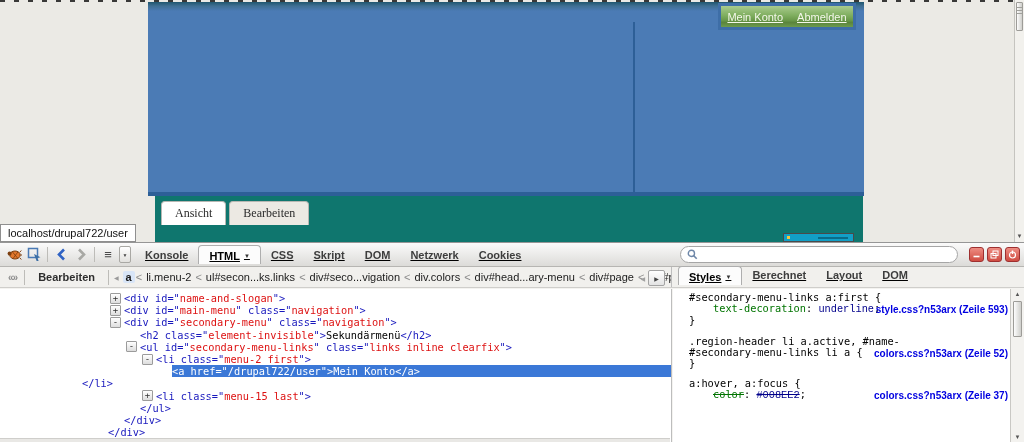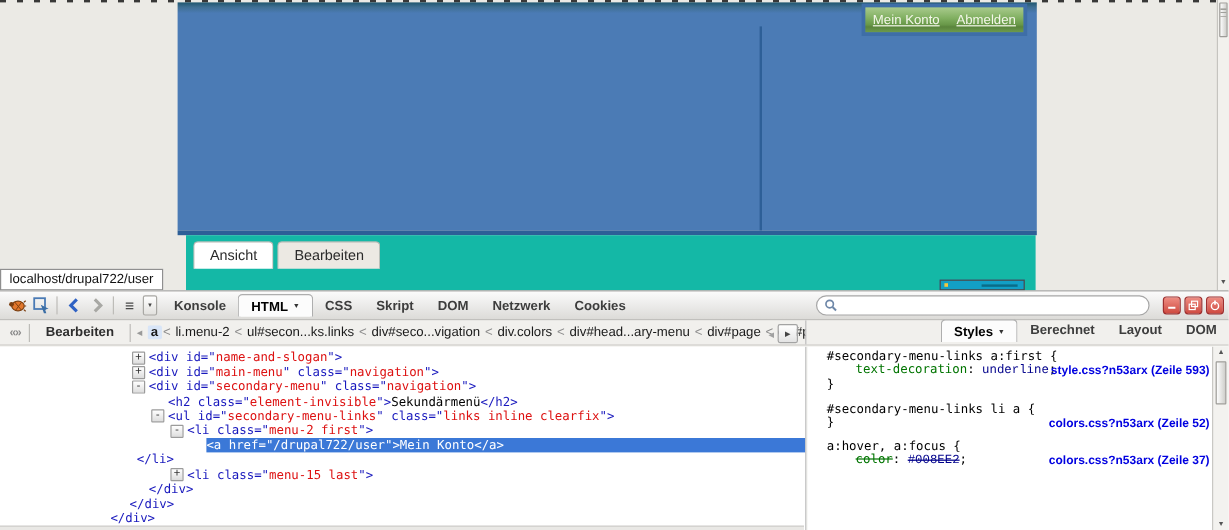--- a/index.html
+++ b/index.html
@@ -10,21 +10,21 @@
   .top-dashes{position:absolute;left:0;top:0;width:1014px;height:2px;
     background:repeating-linear-gradient(90deg,rgba(25,25,25,.85) 0 5px,transparent 5px 14px);}
   .blue-box{position:absolute;left:148px;top:2px;width:716px;height:194px;box-sizing:border-box;
     background:linear-gradient(180deg,#1f566f 0,#3f6f93 4px,#4b7bb5 9px,#4b7bb5 100%);
     border-bottom:4px solid #2d5f97;}
   .blue-divider{position:absolute;left:485px;top:20px;bottom:0;width:2px;background:#2d5f97;}
   .account-box{position:absolute;left:718px;top:3px;width:138px;height:27px;box-sizing:border-box;
     border:3px solid #3e6ea7;display:flex;align-items:center;justify-content:center;gap:14px;
     background:linear-gradient(180deg,#a9cb8d 0,#7fae5f 45%,#689748 70%,#5a843c 78%,#6d9b4d 100%);}
   .acct-link{color:#f4f7ea;font-size:11px;text-decoration:underline;cursor:pointer;}
-  .content-sheet{position:absolute;left:155px;top:196px;width:708px;height:46px;background:#14b8a6;}
+  .content-sheet{position:absolute;left:155px;top:196px;width:708px;height:46px;background:#0f766e;font-family:Liberation Serif, serif;}
   .page-tabs{display:flex;gap:3px;padding:5px 0 0 6px;}
   .ptab{font-size:12px;color:#2a2a2a;padding:4px 13px;border:1px solid #b7b7b2;border-bottom:none;
     border-radius:4px 4px 0 0;background:#ece9e3;cursor:pointer;}
   .ptab.active{background:#fff;}
   .status-tooltip{position:absolute;left:0;top:224px;height:18px;box-sizing:border-box;background:#fff;
     border:1px solid #8f8f8f;font-size:11px;color:#111;padding:2px 7px;z-index:6;}
   .teal-bar{position:absolute;left:783px;top:233px;width:71px;height:9px;background:#129fc6;
     border:1px solid #4a4a4a;box-sizing:border-box;}
   .teal-bar .dot{position:absolute;left:3px;top:2px;width:3px;height:3px;background:#f7c73c;}
   .teal-bar .dash{position:absolute;left:34px;top:3px;width:30px;height:2px;background:#0a6c88;}
@@ -40,21 +40,21 @@
   .firebug{position:absolute;left:0;top:242px;width:1024px;height:200px;background:#f4f3f0;
     border-top:1px solid #969696;box-sizing:border-box;}
   .fb-toolbar{height:24px;display:flex;align-items:center;padding:0 4px;box-sizing:border-box;
     background:linear-gradient(180deg,#fbfbfb,#dcdbd8);border-bottom:1px solid #b6b5b2;}
   .tbi{width:18px;height:18px;display:flex;align-items:center;justify-content:center;margin:0 1px;cursor:pointer;}
   .tsep{width:1px;height:15px;background:#bdbcb8;margin:0 3px;}
   .list-glyph{font-size:13px;color:#4a4a4a;line-height:12px;}
   .mini-btn{width:10px;height:15px;border:1px solid #a9a8a4;border-radius:2px;margin-left:1px;
     background:linear-gradient(#fff,#e2e1de);display:flex;align-items:center;justify-content:center;
     font-size:5px;color:#444;cursor:pointer;}
-  .fbtabs{display:flex;align-items:center;margin-left:4px;height:24px;}
+  .fbtabs{display:flex;align-items:center;margin-left:4px;height:24px;text-decoration:underline;}
   .fbtab{font-size:11px;font-weight:bold;color:#3d3d3d;padding:4px 10px;display:flex;align-items:center;
     gap:4px;cursor:pointer;}
   .fbtab.active{background:#fcfcfc;border:1px solid #aeaeae;border-bottom:none;border-radius:4px 4px 0 0;
     color:#000;height:19px;box-sizing:border-box;padding:2px 10px 0;}
   .caret{font-size:6px;color:#333;}
   .tb-spacer{flex:1;}
   .fb-search{width:278px;height:17px;border:1px solid #a6a6a6;border-radius:9px;background:#fff;
     display:flex;align-items:center;padding:0 6px;box-sizing:border-box;margin-right:8px;}
   .fb-search input{border:none;outline:none;flex:1;font-size:11px;background:transparent;padding:0;margin-left:4px;
     font-family:"Liberation Sans",sans-serif;}
@@ -69,21 +69,21 @@
   .crumb-area{display:flex;align-items:center;overflow:hidden;white-space:nowrap;margin-left:2px;flex:1;
     padding-right:30px;}
   .crumb-scroll-left{font-size:6px;color:#9a9a9a;margin:0 2px;}
   .crumb{font-size:11px;color:#1a1a1a;padding:0 3px;cursor:pointer;}
   .crumb.selected{background:#d8e5f7;border-radius:2px;font-weight:bold;}
   .csep{color:#8a8a8a;font-size:11px;margin:0 1px;}
   .crumb-prev{position:absolute;right:26px;top:8px;font-size:6px;color:#a0a0a0;}
   .crumb-next-btn{position:absolute;right:6px;top:3px;width:15px;height:14px;border:1px solid #a3a3a3;
     border-radius:2px;background:linear-gradient(#fff,#e3e3e3);font-size:6px;color:#444;
     display:flex;align-items:center;justify-content:center;cursor:pointer;}
-  .sub-right{flex:1;display:flex;align-items:flex-end;padding-left:6px;justify-content:flex-end;}
+  .sub-right{flex:1;display:flex;align-items:flex-end;padding-left:6px;}
 
   .fb-main{position:absolute;left:0;top:46px;right:0;bottom:0;}
   .tree-panel{position:absolute;left:0;top:0;width:672px;bottom:0;background:#fff;box-sizing:border-box;
     border-right:1px solid #bdbdbd;overflow:hidden;padding-top:3px;
     font-family:"DejaVu Sans Mono",monospace;font-size:10.3px;}
   .trow{height:12.2px;display:flex;align-items:center;white-space:nowrap;cursor:pointer;}
   .twisty{width:11px;height:11px;box-sizing:border-box;border:1px solid #9b9b9b;border-radius:1px;flex:none;
     background:linear-gradient(#fff,#ddd);color:#333;font-size:9px;line-height:8px;text-align:center;
     margin-right:3px;font-family:"DejaVu Sans Mono",monospace;}
   .tspace{width:14px;flex:none;}
@@ -345,32 +345,38 @@
             <div class="trow" style="padding-left: 158px;">
               <span class="tspace"></span>
               <span class="tcontent tsel">
                 <span class="tk-b">&lt;a href="</span>
                 <span class="tk-r">/drupal722/user</span>
                 <span class="tk-b">"&gt;</span>
                 <span class="tk-t">Mein Konto</span>
                 <span class="tk-b">&lt;/a&gt;</span>
               </span>
             </div>
-            <div class="trow" style="padding-left: 100px;">
+            <div class="trow" style="padding-left: 68px;">
               <span class="tspace"></span>
               <span class="tcontent">
                 <span class="tk-b">&lt;/li&gt;</span>
               </span>
             </div>
             <div class="trow" style="padding-left: 142px;">
               <span class="twisty">+</span>
               <span class="tcontent">
                 <span class="tk-b">&lt;li class="</span>
                 <span class="tk-r">menu-15 last</span>
                 <span class="tk-b">"&gt;</span>
+              </span>
+            </div>
+            <div class="trow" style="padding-left: 126px;">
+              <span class="tspace"></span>
+              <span class="tcontent">
+                <span class="tk-b">&lt;/ul&gt;</span>
               </span>
             </div>
             <div class="trow" style="padding-left: 110px;">
               <span class="tspace"></span>
               <span class="tcontent">
                 <span class="tk-b">&lt;/div&gt;</span>
               </span>
             </div>
             <div class="trow" style="padding-left: 94px;">
               <span class="tspace"></span>
@@ -391,20 +397,21 @@
       <div class="styles-panel">
         <div id="rules">
             <div class="rule">
               <span class="src">style.css?n53arx (Zeile 593)</span>
               <div class="selline">#secondary-menu-links a:first {</div>
               <div class="declline"><span class="pname">text-decoration</span>: <span class="pval">underline</span>;</div>
               <div class="selline">}</div>
             </div>
             <div class="rule">
               <span class="src">colors.css?n53arx (Zeile 52)</span>
+              <div class="selline">.region-header li a.active, #name-</div>
               <div class="selline">#secondary-menu-links li a {</div>
               <div class="selline">}</div>
             </div>
             <div class="rule">
               <span class="src">colors.css?n53arx (Zeile 37)</span>
               <div class="selline">a:hover, a:focus {</div>
               <div class="declline"><span class="pname struck">color</span>: <span class="pval struck">#008EE2</span>;</div>
             </div>
           </div>
       </div>

